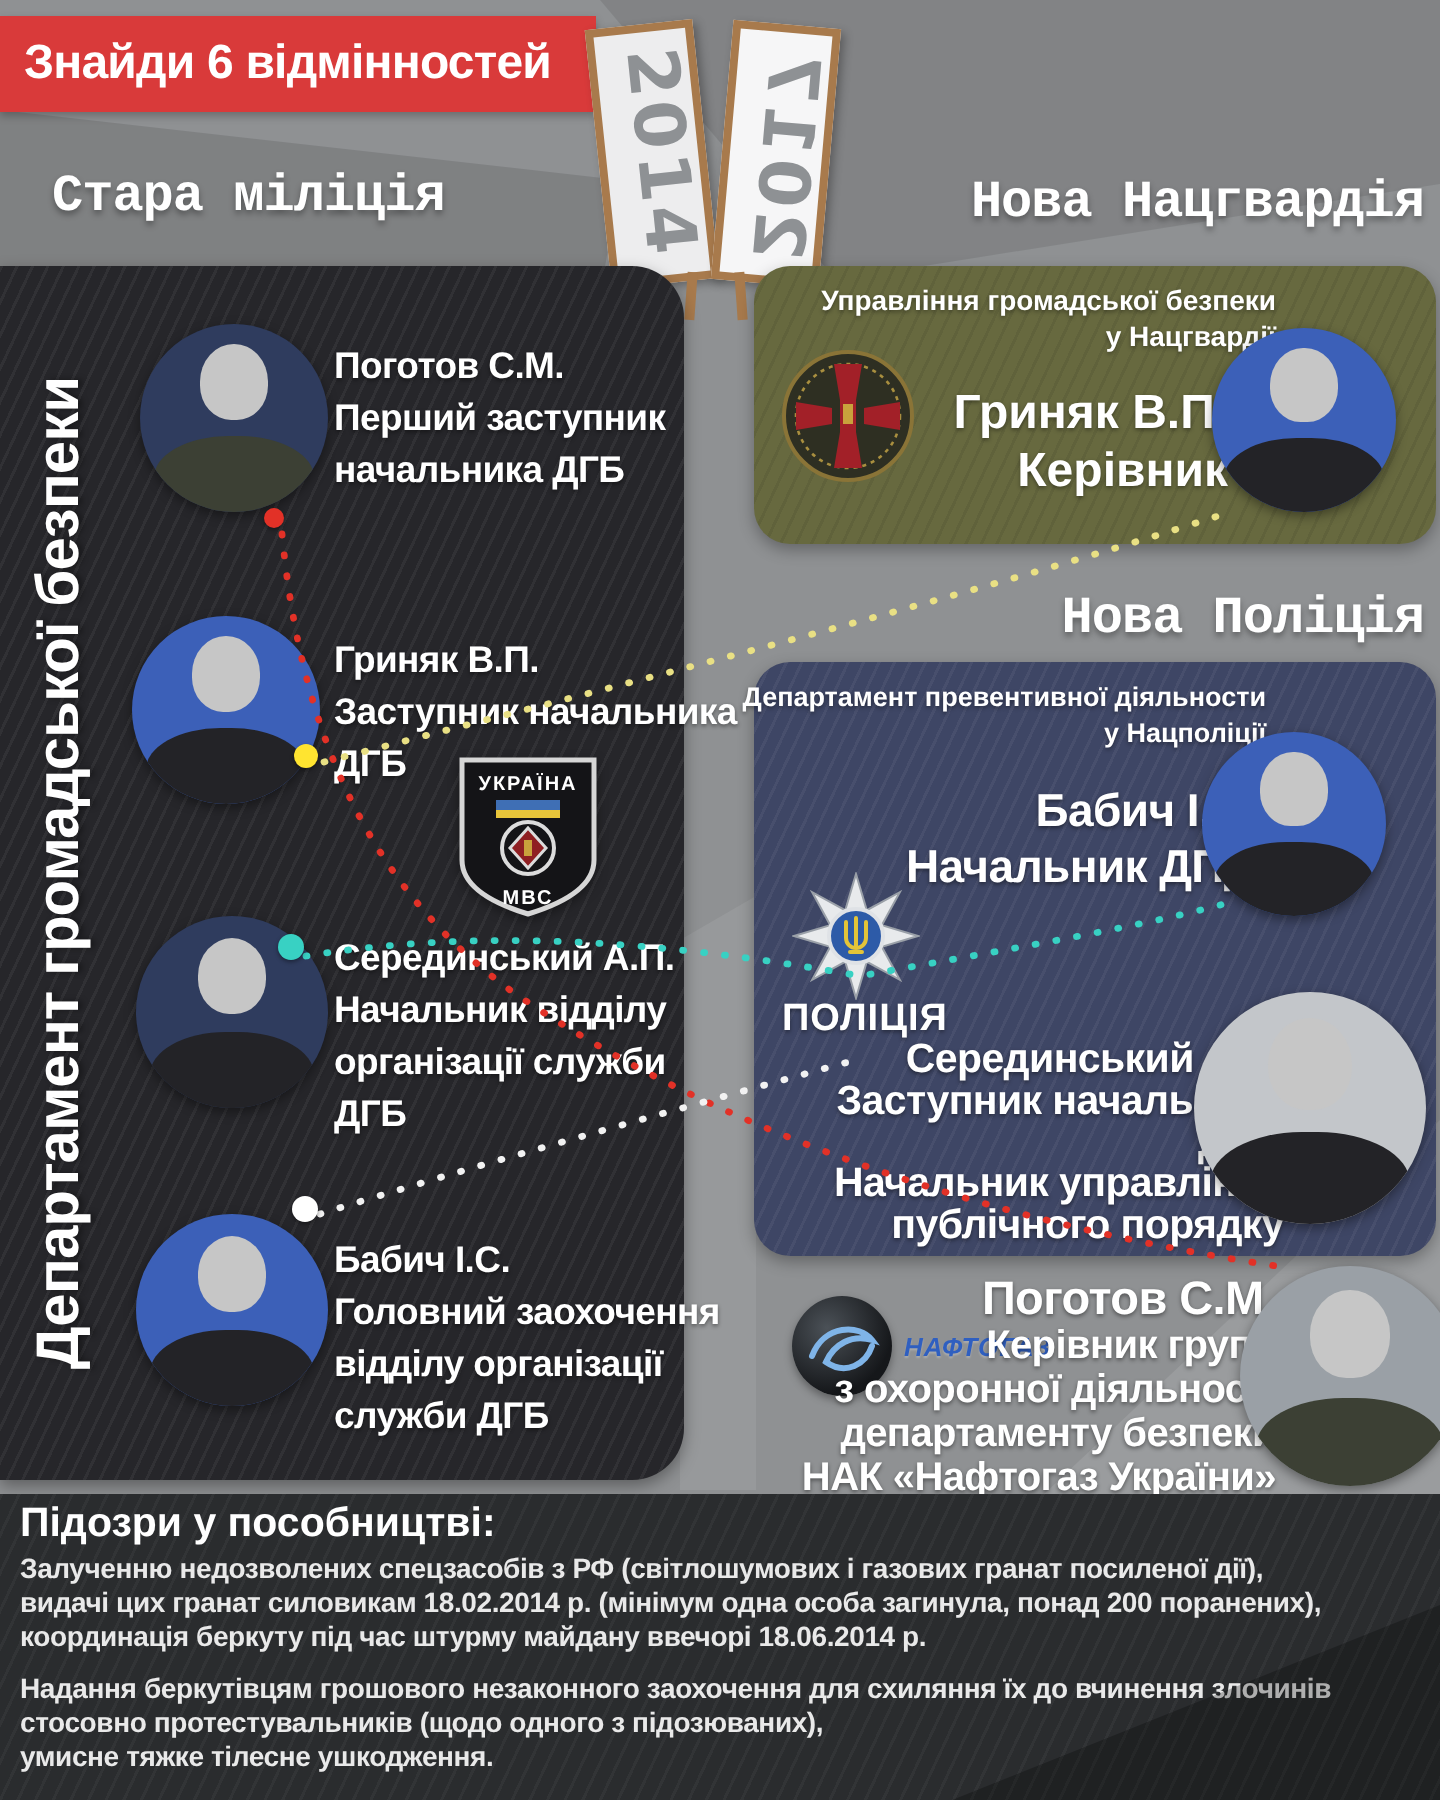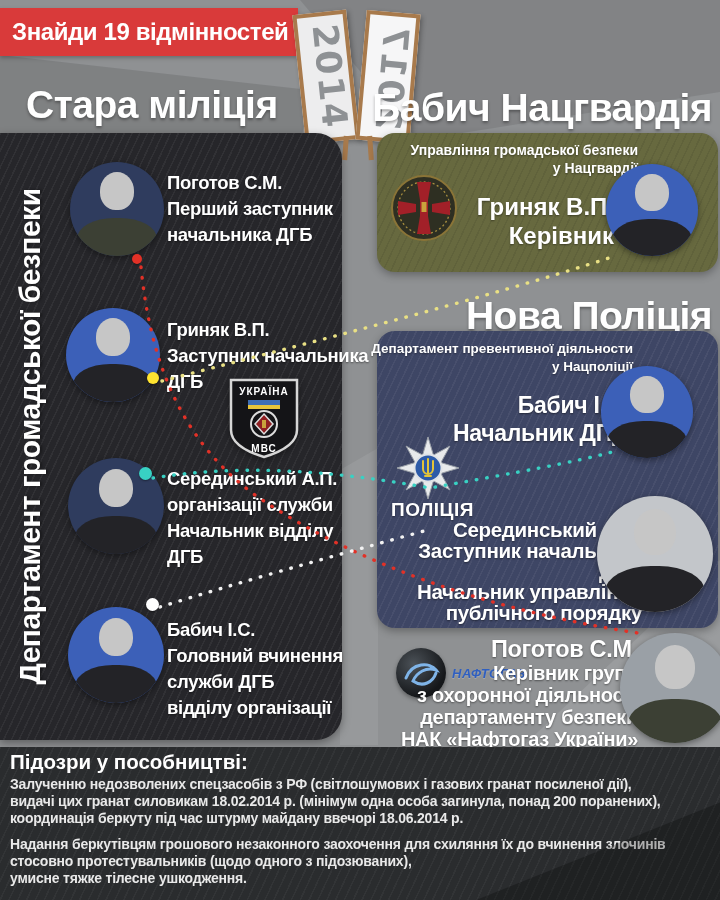--- a/index.html
+++ b/index.html
@@ -29,22 +29,22 @@
     letter-spacing:2px;text-align:center;line-height:46px;}
   .flag .leg{position:absolute;width:5px;height:24px;background:#a87a4c;bottom:0;}
   .f2014{left:296px;}  .f2014 .body{transform:rotate(-6deg);}
   .f2014 .num{transform:rotate(90deg);}
   .f2014 .leg1{left:8px;transform:rotate(10deg);}  .f2014 .leg2{right:10px;transform:rotate(4deg);}
   .f2017{left:358px;}  .f2017 .body{transform:rotate(5deg);background:#f6f6f7;}
   .f2017 .num{transform:rotate(90deg) scaleX(-1);}
   .f2017 .leg1{left:10px;transform:rotate(-4deg);}  .f2017 .leg2{right:6px;transform:rotate(-10deg);}
 
   
-  .h-big{position:absolute;color:#fff;font-weight:bold;font-size:39px;letter-spacing:-.5px;
-    text-shadow:0 2px 3px rgba(0,0,0,.35);white-space:nowrap;}
+  .h-big{position:absolute;color:#fff;font-weight:bold;font-size:26px;letter-spacing:-.5px;
+    text-shadow:0 2px 3px rgba(0,0,0,.35);white-space:nowrap;font-family:Liberation Mono, monospace;}
   .h-old{left:26px;top:83px;}
   .h-guard{right:8px;top:86px;}
   .h-police{right:8px;top:294px;}
 
   
   .left-panel{position:absolute;left:0;top:133px;width:342px;height:607px;
     background:#26262a;border-radius:0 26px 26px 0;
     background-image:repeating-linear-gradient(115deg,rgba(255,255,255,.05) 0 1.5px,transparent 1.5px 7px);
     box-shadow:0 3px 8px rgba(0,0,0,.35);}
   .vlabel{position:absolute;left:4px;top:133px;width:607px;height:52px;
@@ -128,40 +128,40 @@
 <body>
 
 <div class="stage">
 
   <div class="wedge w1"></div>
   <div class="wedge w2"></div>
   <div class="wedge w3"></div>
   <div class="wedge w4"></div>
 
   <div class="banner">
-    <span>Знайди 19 відмінностей</span>
+    <span>Знайди 6 відмінностей</span>
   </div>
 
   <div class="flag f2014">
     <div class="body">
       <span class="num">2014</span>
     </div>
     <div class="leg leg1"></div>
     <div class="leg leg2"></div>
   </div>
   <div class="flag f2017">
     <div class="body">
       <span class="num">2017</span>
     </div>
     <div class="leg leg1"></div>
     <div class="leg leg2"></div>
   </div>
 
   <div class="h-big h-old">Стара міліція</div>
-  <div class="h-big h-guard">Бабич Нацгвардія</div>
+  <div class="h-big h-guard">Нова Нацгвардія</div>
   <div class="h-big h-police">Нова Поліція</div>
 
   <div class="left-panel"></div>
   <div class="vlabel">Департамент громадської безпеки</div>
 
   <div class="photo uniform bg-dark" style="left:70px;top:162px;width:94px;height:94px;"></div>
   <div class="ptext" style="left:167px;top:170px;">
     <div>Поготов С.М.</div>
     <div>Перший заступник</div>
     <div>начальника ДГБ</div>
@@ -170,31 +170,31 @@
   <div class="photo" style="left:66px;top:308px;width:94px;height:94px;"></div>
   <div class="ptext" style="left:167px;top:317px;">
     <div>Гриняк В.П.</div>
     <div>Заступник начальника</div>
     <div>ДГБ</div>
   </div>
 
   <div class="photo bg-dark" style="left:68px;top:458px;width:96px;height:96px;"></div>
   <div class="ptext" style="left:167px;top:466px;">
     <div>Серединський А.П.</div>
+    <div>Начальник відділу</div>
     <div>організації служби</div>
-    <div>Начальник відділу</div>
     <div>ДГБ</div>
   </div>
 
   <div class="photo" style="left:68px;top:607px;width:96px;height:96px;"></div>
   <div class="ptext" style="left:167px;top:617px;">
     <div>Бабич І.С.</div>
-    <div>Головний вчинення</div>
+    <div>Головний заохочення</div>
+    <div>відділу організації</div>
     <div>служби ДГБ</div>
-    <div>відділу організації</div>
   </div>
 
   <svg class="mvs" viewBox="0 0 74 84">
     <path d="M4,4 h66 v50 q0,17 -33,27 q-33,-10 -33,-27 Z" fill="#141417" stroke="#d6d6d6" stroke-width="2.5"></path>
     <text x="37" y="19" text-anchor="middle" font-size="10" font-weight="bold" fill="#fff" letter-spacing="1">УКРАЇНА</text>
     <rect x="21" y="24" width="32" height="5" fill="#3f6fb5"></rect>
     <rect x="21" y="29" width="32" height="4" fill="#e8c53a"></rect>
     <circle cx="37" cy="48" r="13" fill="none" stroke="#dcdcdc" stroke-width="2"></circle>
     <polygon points="37,38 46,48 37,58 28,48" fill="#8f1f22" stroke="#dcdcdc" stroke-width="1.5"></polygon>
     <rect x="35" y="44" width="4" height="8" fill="#c9a23c"></rect>

